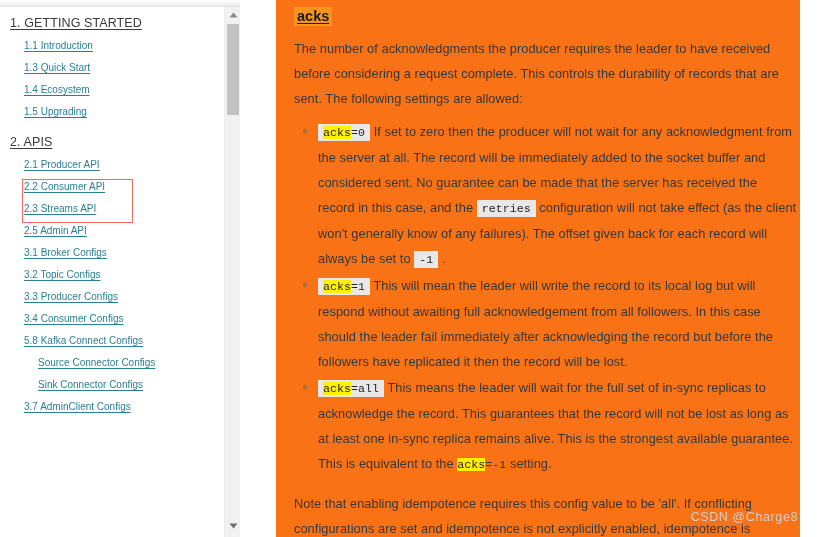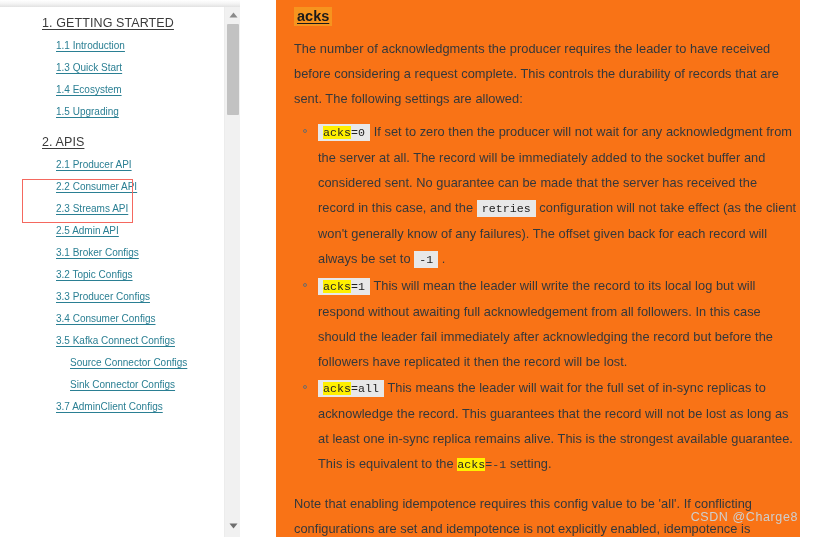--- a/index.html
+++ b/index.html
@@ -32,21 +32,20 @@
   }
 
   
   .sidebar {
     position: absolute;
     left: 0; top: 7px;
     width: 222px;
     height: 530px;
     background: #ffffff;
     overflow: hidden;
-    padding-left: 32px;
   }
   .toc {
     padding: 8px 0 0 0;
     margin: 0;
   }
   .toc-h {
     font-size: 12.5px;
     color: #3b3b3b;
     text-decoration: underline;
     text-underline-offset: 2px;
@@ -261,21 +260,21 @@
       <div class="toc-h spaced">2. APIS</div>
       <a class="toc-link">2.1 Producer API</a>
       <a class="toc-link">2.2 Consumer API</a>
       <a class="toc-link">2.3 Streams API</a>
       <a class="toc-link">2.5 Admin API</a>
 
       <a class="toc-link">3.1 Broker Configs</a>
       <a class="toc-link">3.2 Topic Configs</a>
       <a class="toc-link">3.3 Producer Configs</a>
       <a class="toc-link">3.4 Consumer Configs</a>
-      <a class="toc-link">3.5 Kafka Connect Configs</a>
+      <a class="toc-link">5.8 Kafka Connect Configs</a>
       <a class="toc-link indent2">Source Connector Configs</a>
       <a class="toc-link indent2">Sink Connector Configs</a>
       <a class="toc-link">3.7 AdminClient Configs</a>
     </div>
 
     <div class="annot-box"></div>
   </div>
 
   <div class="scroll-col">
     <div class="scroll-arrow up">

